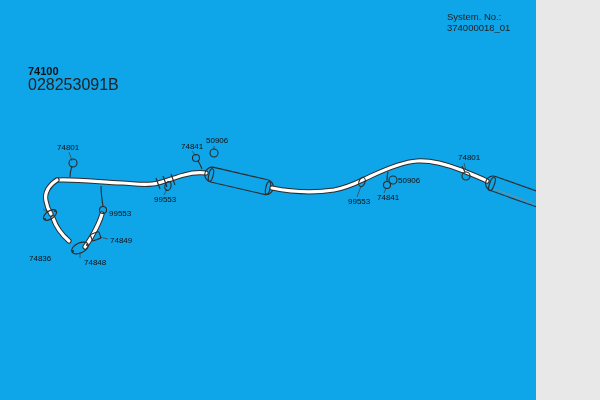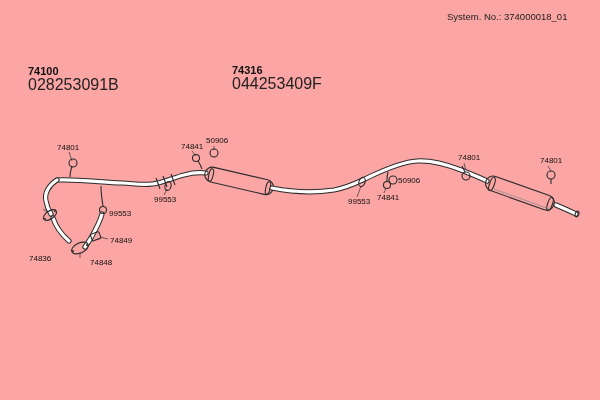--- a/index.html
+++ b/index.html
@@ -1,17 +1,17 @@
 <!DOCTYPE html>
 <html><head>
 <meta charset="utf-8">
 <style>
   html,body{margin:0;padding:0;background:#e8e8e8;}
   .screen{
-    position:relative;width:600px;height:400px;background:#fca5a5;
+    position:relative;width:536px;height:400px;background:#0ea5e9;
     font-family:"Liberation Sans",sans-serif;color:#111;overflow:hidden;text-decoration:underline;
   }
   .system-no{position:absolute;top:11px;left:447px;font-size:9.5px;color:#222;}
   .part-group{position:absolute;line-height:14px;}
   .part-number{font-size:11px;font-weight:700;color:#111;}
   .part-code{font-size:16px;color:#222;}
   .callout{position:absolute;font-size:8px;color:#111;white-space:nowrap;}
   svg{position:absolute;left:0;top:0;}
   .pipe-outer{fill:none;stroke:#2b2b2b;stroke-width:5.2;stroke-linecap:round;}
   .pipe-inner{fill:none;stroke:#ffffff;stroke-width:3.2;stroke-linecap:round;}
@@ -22,24 +22,20 @@
 </head>
 <body>
 
 <div class="screen">
 
   <div class="system-no">System. No.: 374000018_01</div>
 
   <div class="part-group" style="left:28px;top:64px;">
     <div class="part-number">74100</div>
     <div class="part-code">028253091B</div>
-  </div>
-  <div class="part-group" style="left:232px;top:63px;">
-    <div class="part-number">74316</div>
-    <div class="part-code">044253409F</div>
   </div>
 
   <svg width="600" height="400" viewBox="0 0 600 400">
 
     <g>
       <line class="leader" x1="69" y1="152" x2="72" y2="161"></line>
       <line class="leader" x1="192" y1="151" x2="196" y2="156"></line>
       <line class="leader" x1="214" y1="146" x2="214" y2="150"></line>
       <line class="leader" x1="164" y1="195" x2="167" y2="189"></line>
       <line class="leader" x1="43" y1="209" x2="47" y2="212"></line>
@@ -144,20 +140,20 @@
     </g>
   </svg>
 
   <span class="callout" style="left:57px;top:143px;">74801</span>
   <span class="callout" style="left:181px;top:142px;">74841</span>
   <span class="callout" style="left:206px;top:136px;">50906</span>
   <span class="callout" style="left:154px;top:195px;">99553</span>
   <span class="callout" style="left:29px;top:220px;margin-top:34px;">74836</span>
   <span class="callout" style="left:109px;top:209px;">99553</span>
   <span class="callout" style="left:110px;top:236px;">74849</span>
-  <span class="callout" style="left:90px;top:258px;">74848</span>
+  <span class="callout" style="left:84px;top:258px;">74848</span>
   <span class="callout" style="left:348px;top:197px;">99553</span>
   <span class="callout" style="left:377px;top:193px;">74841</span>
   <span class="callout" style="left:398px;top:176px;">50906</span>
   <span class="callout" style="left:458px;top:153px;">74801</span>
   <span class="callout" style="left:540px;top:156px;">74801</span>
 
 </div>
 
 </body></html>

